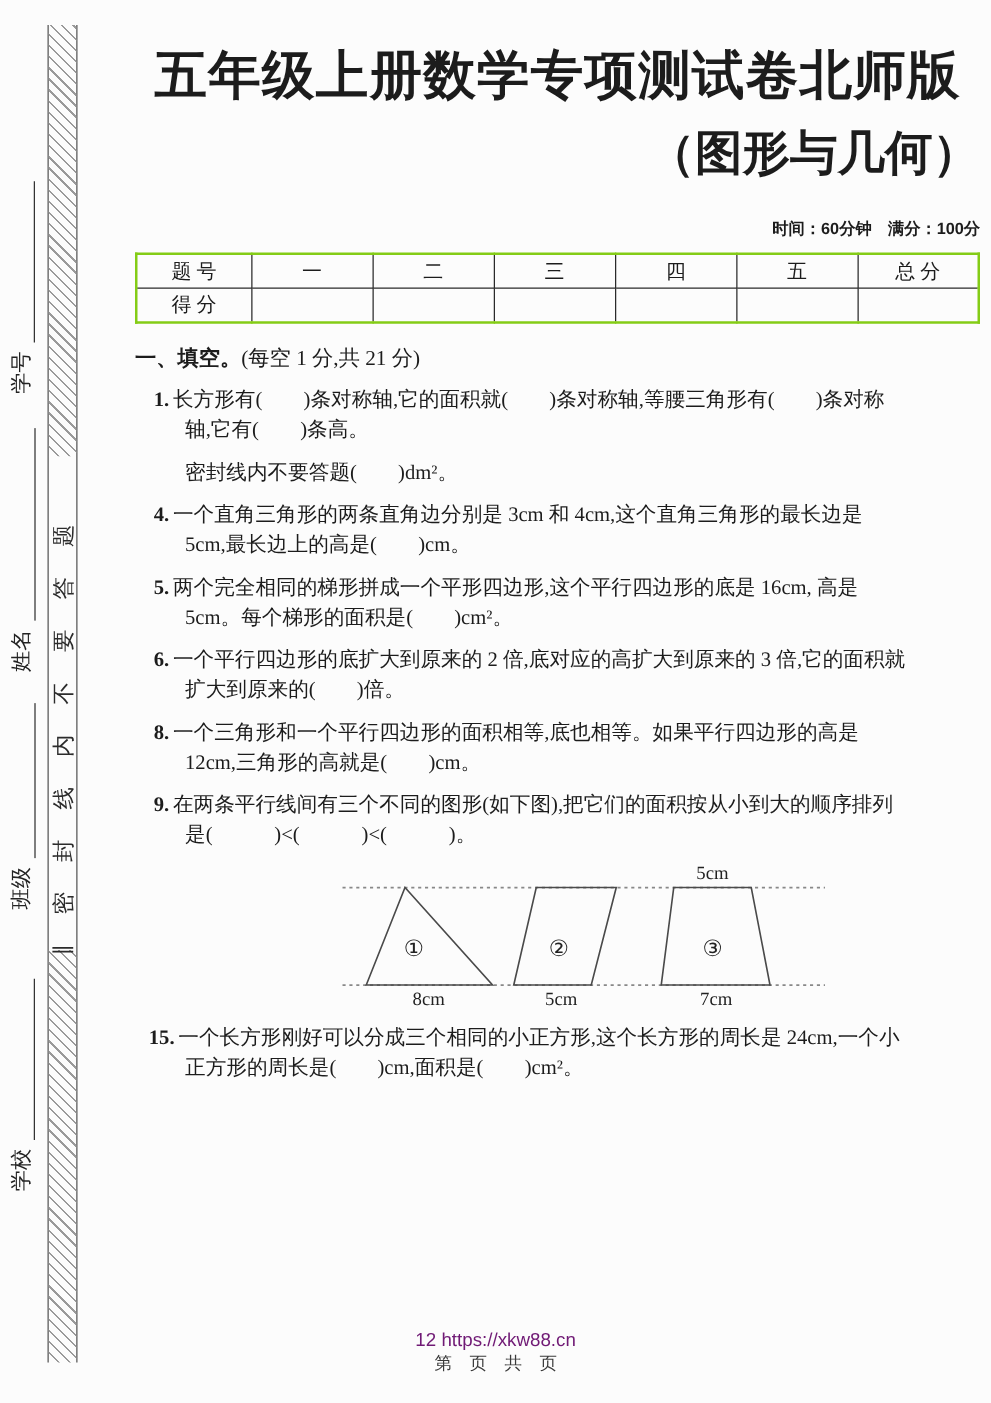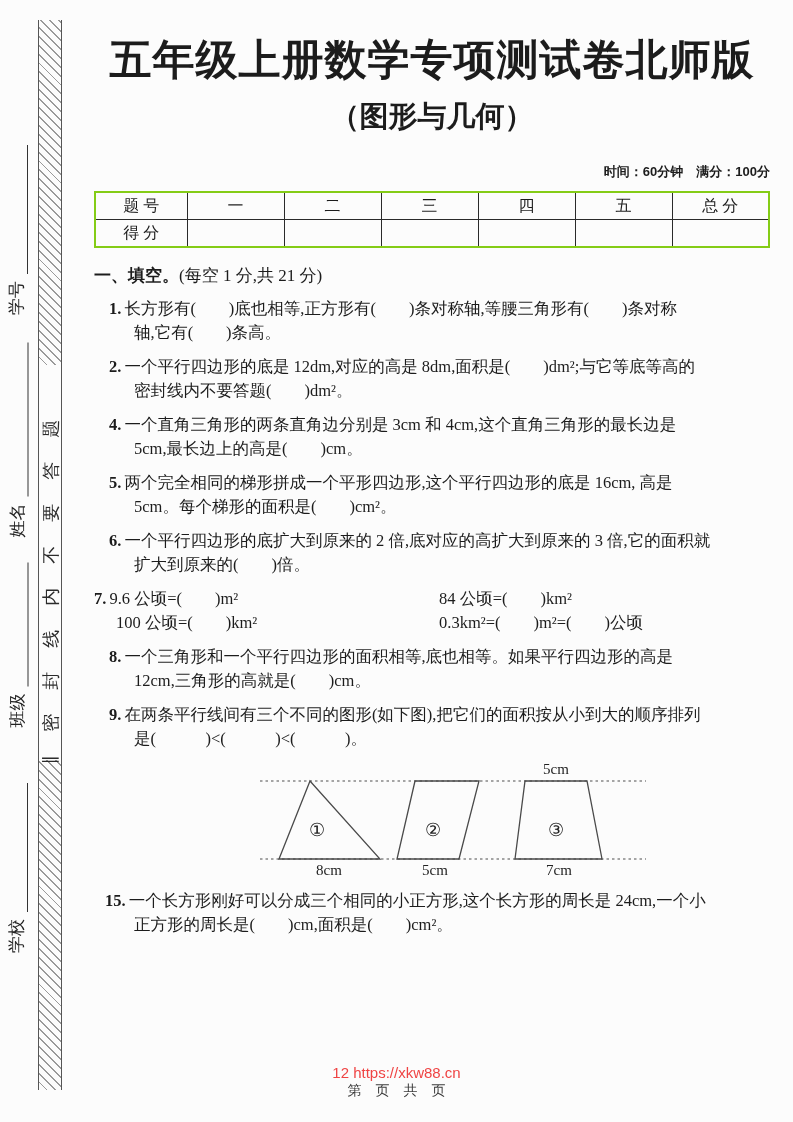--- a/index.html
+++ b/index.html
@@ -29,29 +29,29 @@
   
   .side-field {
     position:absolute; height:26px; transform:rotate(-90deg);
     display:flex; align-items:flex-end; font-size:17px; color:#222;
     white-space:nowrap;
   }
   .side-field .blank-line {
     flex:1; height:5px; border-bottom:1.3px solid #333; margin-left:7px;
   }
   
-  .main { position:absolute; left:94px; top:28px; width:676px; }
+  .main { position:absolute; left:108px; top:28px; width:676px; }
   .title {
     font-family:"Liberation Sans","DejaVu Sans",sans-serif;
     font-weight:900; font-size:42px; line-height:1.12; letter-spacing:1px;
     text-align:center; margin:8px 0 14px;
   }
   .subtitle {
     font-family:"Liberation Sans","DejaVu Sans",sans-serif;
-    font-weight:900; font-size:29px; text-align:center; margin:10px 0 26px;
+    font-weight:900; font-size:38px; text-align:right; margin:10px 0 26px;
   }
   .meta {
     font-family:"Liberation Sans","DejaVu Sans",sans-serif;
     font-weight:700; font-size:13px; text-align:right; margin:0 0 10px;
   }
   table.score {
     width:100%; border-collapse:collapse; table-layout:fixed;
     border:2px solid #84cc16; font-size:16px;
   }
   table.score td {
@@ -67,21 +67,21 @@
   .q7-row { display:flex; line-height:24px; }
   .q7-left { width:345px; }
   .figure-wrap { margin:4px 0 8px 163px; width:392px; height:120px; }
   .figure-wrap svg text {
     font-family:"Liberation Serif","DejaVu Serif",serif; fill:#222;
   }
   
   .footer { position:absolute; left:0; top:1064px; width:793px; text-align:center; }
   .footer .source {
     font-family:"Liberation Sans","DejaVu Sans",sans-serif;
-    color:#ef4444; font-size:15px;
+    color:#701a75; font-size:15px;
   }
   .footer .page-info { color:#3a3a3a; font-size:14px; margin-top:1px; }
 </style>
 </head>
 <body>
 
 <div class="seal-band">
   <div class="hatch hatch-top"></div>
   <div class="hatch-mid-gap"></div>
   <div class="hatch hatch-bottom"></div>
@@ -141,55 +141,44 @@
       <td></td>
     </tr>
   </tbody>
     </table>
 
   <div class="sec-heading">
     <span class="bold">一、填空。</span><span>(每空 1 分,共 21 分)</span>
   </div>
 
   <div class="question">
-    <div class="q-line q-first"><span class="q-no">1.</span><span>长方形有(　　)底也相等,正方形有(　　)条对称轴,等腰三角形有(　　)条对称</span></div>
+    <div class="q-line q-first"><span class="q-no">1.</span><span>长方形有(　　)条对称轴,它的面积就(　　)条对称轴,等腰三角形有(　　)条对称</span></div>
     <div class="q-line">轴,它有(　　)条高。</div>
   </div>
 
   <div class="question">
-    <div class="q-line q-first"><span class="q-no">2.</span><span>一个平行四边形的底是 12dm,对应的高是 8dm,面积是(　　)dm²;与它等底等高的</span></div>
     <div class="q-line">密封线内不要答题(　　)dm²。</div>
   </div>
 
 
   <div class="question">
     <div class="q-line q-first"><span class="q-no">4.</span><span>一个直角三角形的两条直角边分别是 3cm 和 4cm,这个直角三角形的最长边是</span></div>
     <div class="q-line">5cm,最长边上的高是(　　)cm。</div>
   </div>
 
   <div class="question">
     <div class="q-line q-first"><span class="q-no">5.</span><span>两个完全相同的梯形拼成一个平形四边形,这个平行四边形的底是 16cm, 高是</span></div>
     <div class="q-line">5cm。每个梯形的面积是(　　)cm²。</div>
   </div>
 
   <div class="question">
     <div class="q-line q-first"><span class="q-no">6.</span><span>一个平行四边形的底扩大到原来的 2 倍,底对应的高扩大到原来的 3 倍,它的面积就</span></div>
     <div class="q-line">扩大到原来的(　　)倍。</div>
   </div>
 
-  <div class="question">
-    <div class="q7-row">
-      <span class="q7-left"><span class="q-no">7.</span><span>9.6 公顷=(　　)m²</span></span>
-      <span>84 公顷=(　　)km²</span>
-    </div>
-    <div class="q7-row">
-      <span class="q7-left" style="padding-left:22px; box-sizing:border-box;"><span>100 公顷=(　　)km²</span></span>
-      <span>0.3km²=(　　)m²=(　　)公顷</span>
-    </div>
-  </div>
 
   <div class="question">
     <div class="q-line q-first"><span class="q-no">8.</span><span>一个三角形和一个平行四边形的面积相等,底也相等。如果平行四边形的高是</span></div>
     <div class="q-line">12cm,三角形的高就是(　　)cm。</div>
   </div>
 
   <div class="question">
     <div class="q-line q-first"><span class="q-no">9.</span><span>在两条平行线间有三个不同的图形(如下图),把它们的面积按从小到大的顺序排列</span></div>
     <div class="q-line">是(　　　)&lt;(　　　)&lt;(　　　)。</div>
   </div>

